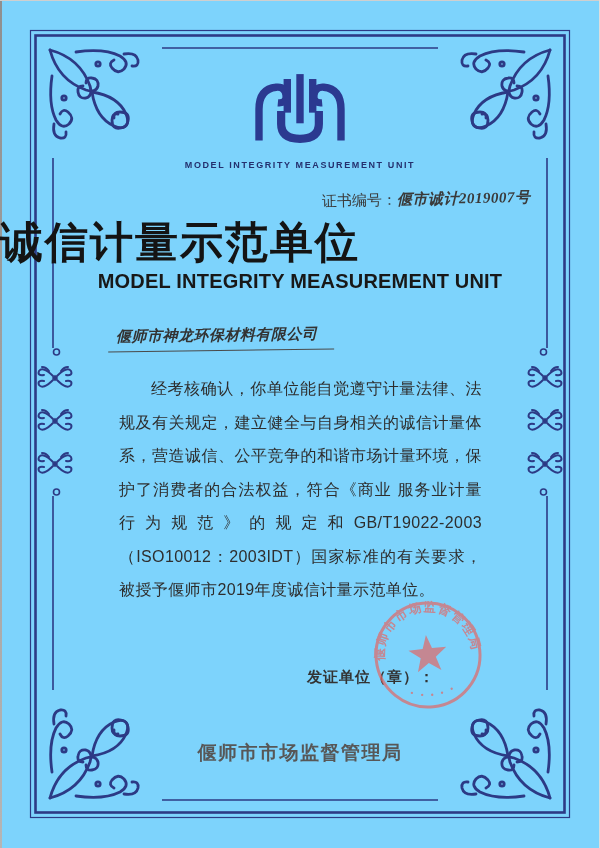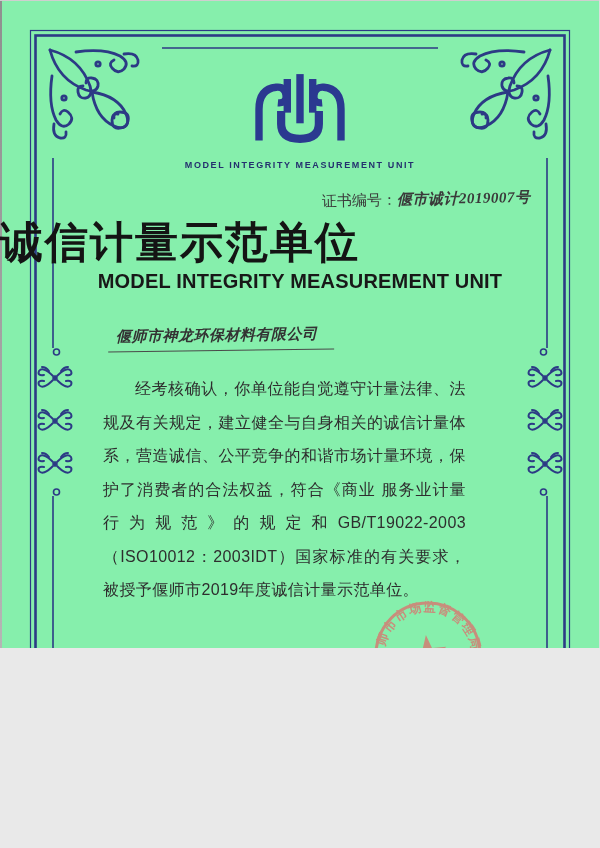--- a/index.html
+++ b/index.html
@@ -4,22 +4,22 @@
 <style>
   :root{
     --navy:#2c3a85;
     --logo-navy:#2b3990;
     --seal-red:#e06a6a;
     --ink:#2e2e2e;
   }
   html,body{margin:0;padding:0;background:#e9e9e9;}
   .page{
     position:relative;
-    width:600px;height:648px;
-    background:#86efac;
+    width:600px;height:848px;
+    background:#7dd3fc;
     margin:0 auto;
     overflow:hidden;
     font-family:"Liberation Sans","DejaVu Sans",sans-serif;
   }
   .scan-edge-left{position:absolute;left:0;top:0;width:2px;height:100%;
     background:linear-gradient(180deg,#8f8f8f,#b5b5b5);}
   .scan-edge-top{position:absolute;left:0;top:0;width:100%;height:1px;background:#cfcfcf;}
   .scan-edge-right{position:absolute;right:0;top:0;width:1px;height:100%;background:#dddddd;}
 
   .border-layer{position:absolute;left:0;top:0;width:600px;height:848px;pointer-events:none;}
@@ -58,21 +58,21 @@
     position:absolute;top:326px;left:108px;width:210px;
     padding:0 8px 5px 8px;
     border-bottom:1.5px solid #4a4a4a;
     font-size:15px;color:#333;
     font-family:"Liberation Serif","DejaVu Serif",serif;
     transform:rotate(-0.8deg);
     text-align:left;
   }
 
   .body-text{
-    position:absolute;top:372px;left:103px;width:363px;
+    position:absolute;top:372px;left:119px;width:363px;
     margin:0;
     font-size:16px;line-height:33.5px;letter-spacing:0.4px;
     color:var(--ink);
     text-align:justify;
     text-indent:2em;
   }
 
   .issuer-line{
     position:absolute;top:648px;left:307px;
     font-size:15px;font-weight:600;color:#333;letter-spacing:1px;margin-top:20px;

